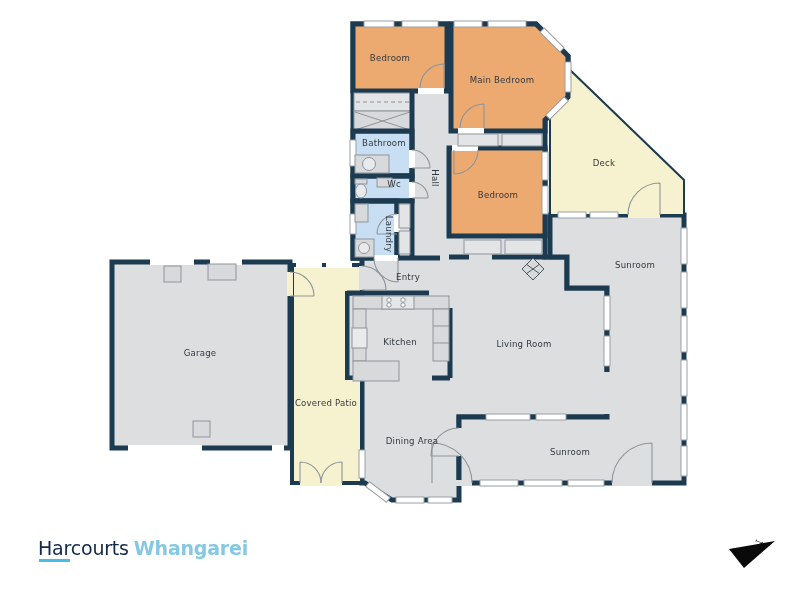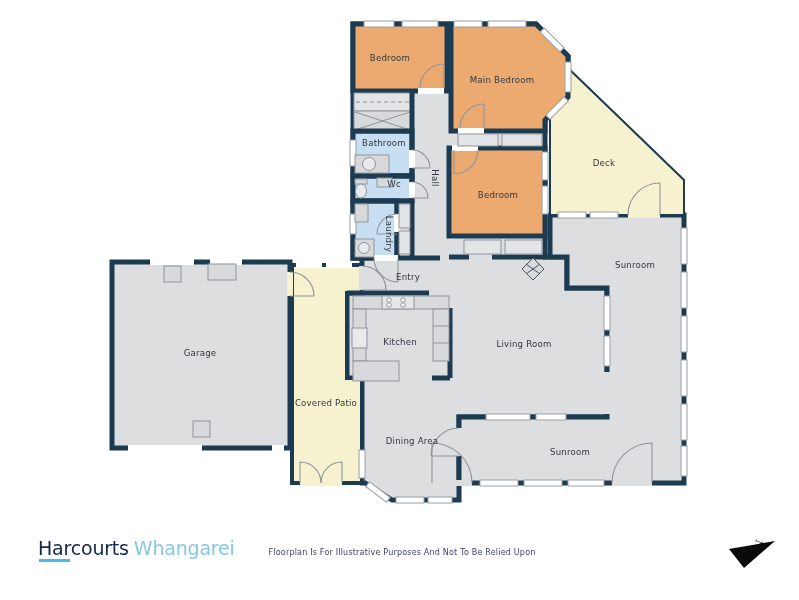--- a/index.html
+++ b/index.html
@@ -2,21 +2,21 @@
 <html><head>
 <meta charset="utf-8">
 <style>
   html,body{margin:0;padding:0;background:#ffffff;}
   #stage{position:relative;width:799px;height:600px;background:#ffffff;overflow:hidden;
          font-family:"DejaVu Sans","Liberation Sans",sans-serif;margin-left:12px;}
   #plan-svg{position:absolute;left:0;top:0;}
   .room-label{font-size:8.6px;fill:#33393f;letter-spacing:.2px;text-anchor:middle;}
   .logo{position:absolute;left:26px;top:537px;white-space:nowrap;}
   .logo .brand{font-size:19px;font-weight:normal;color:#12284b;letter-spacing:-0.2px;}
-  .logo .office{font-size:19px;font-weight:normal;color:#85c8e4;margin-left:5px;letter-spacing:-0.2px;}
+  .logo .office{font-size:19px;font-weight:bold;color:#85c8e4;margin-left:5px;letter-spacing:-0.2px;}
   .logo-underline{position:absolute;left:27px;top:559px;width:31px;height:3px;background:#45bde4;}
   .disclaimer{position:absolute;left:0;top:548px;width:780px;text-align:center;
               font-size:8px;color:#3e3e6b;letter-spacing:.2px;}
   .compass{position:absolute;left:703px;top:530px;}
 </style>
 </head>
 <body>
 
 <div id="stage">
 
@@ -207,20 +207,19 @@
     <text class="room-label" x="400" y="444">Dining Area</text>
     <text class="room-label" x="558" y="455">Sunroom</text>
   </g>
 </svg>
 
 <div class="logo">
   <span class="brand">Harcourts</span><span class="office">Whangarei</span>
 </div>
 <div class="logo-underline"></div>
 
-<div class="disclaimer">Floorplan Is For Illustrative Purposes And Not To Be Relied Upon</div>
 
 <svg class="compass" width="75" height="55" viewBox="0 0 75 55">
   <polygon points="14,19 60,11 29,38" fill="#0a0a0a"></polygon>
   <text x="44" y="13" font-size="10" font-style="italic" font-family="DejaVu Serif, serif" fill="#0a0a0a" transform="rotate(100 44 10)">N</text>
 </svg>
 
 </div>
 
 </body></html>

